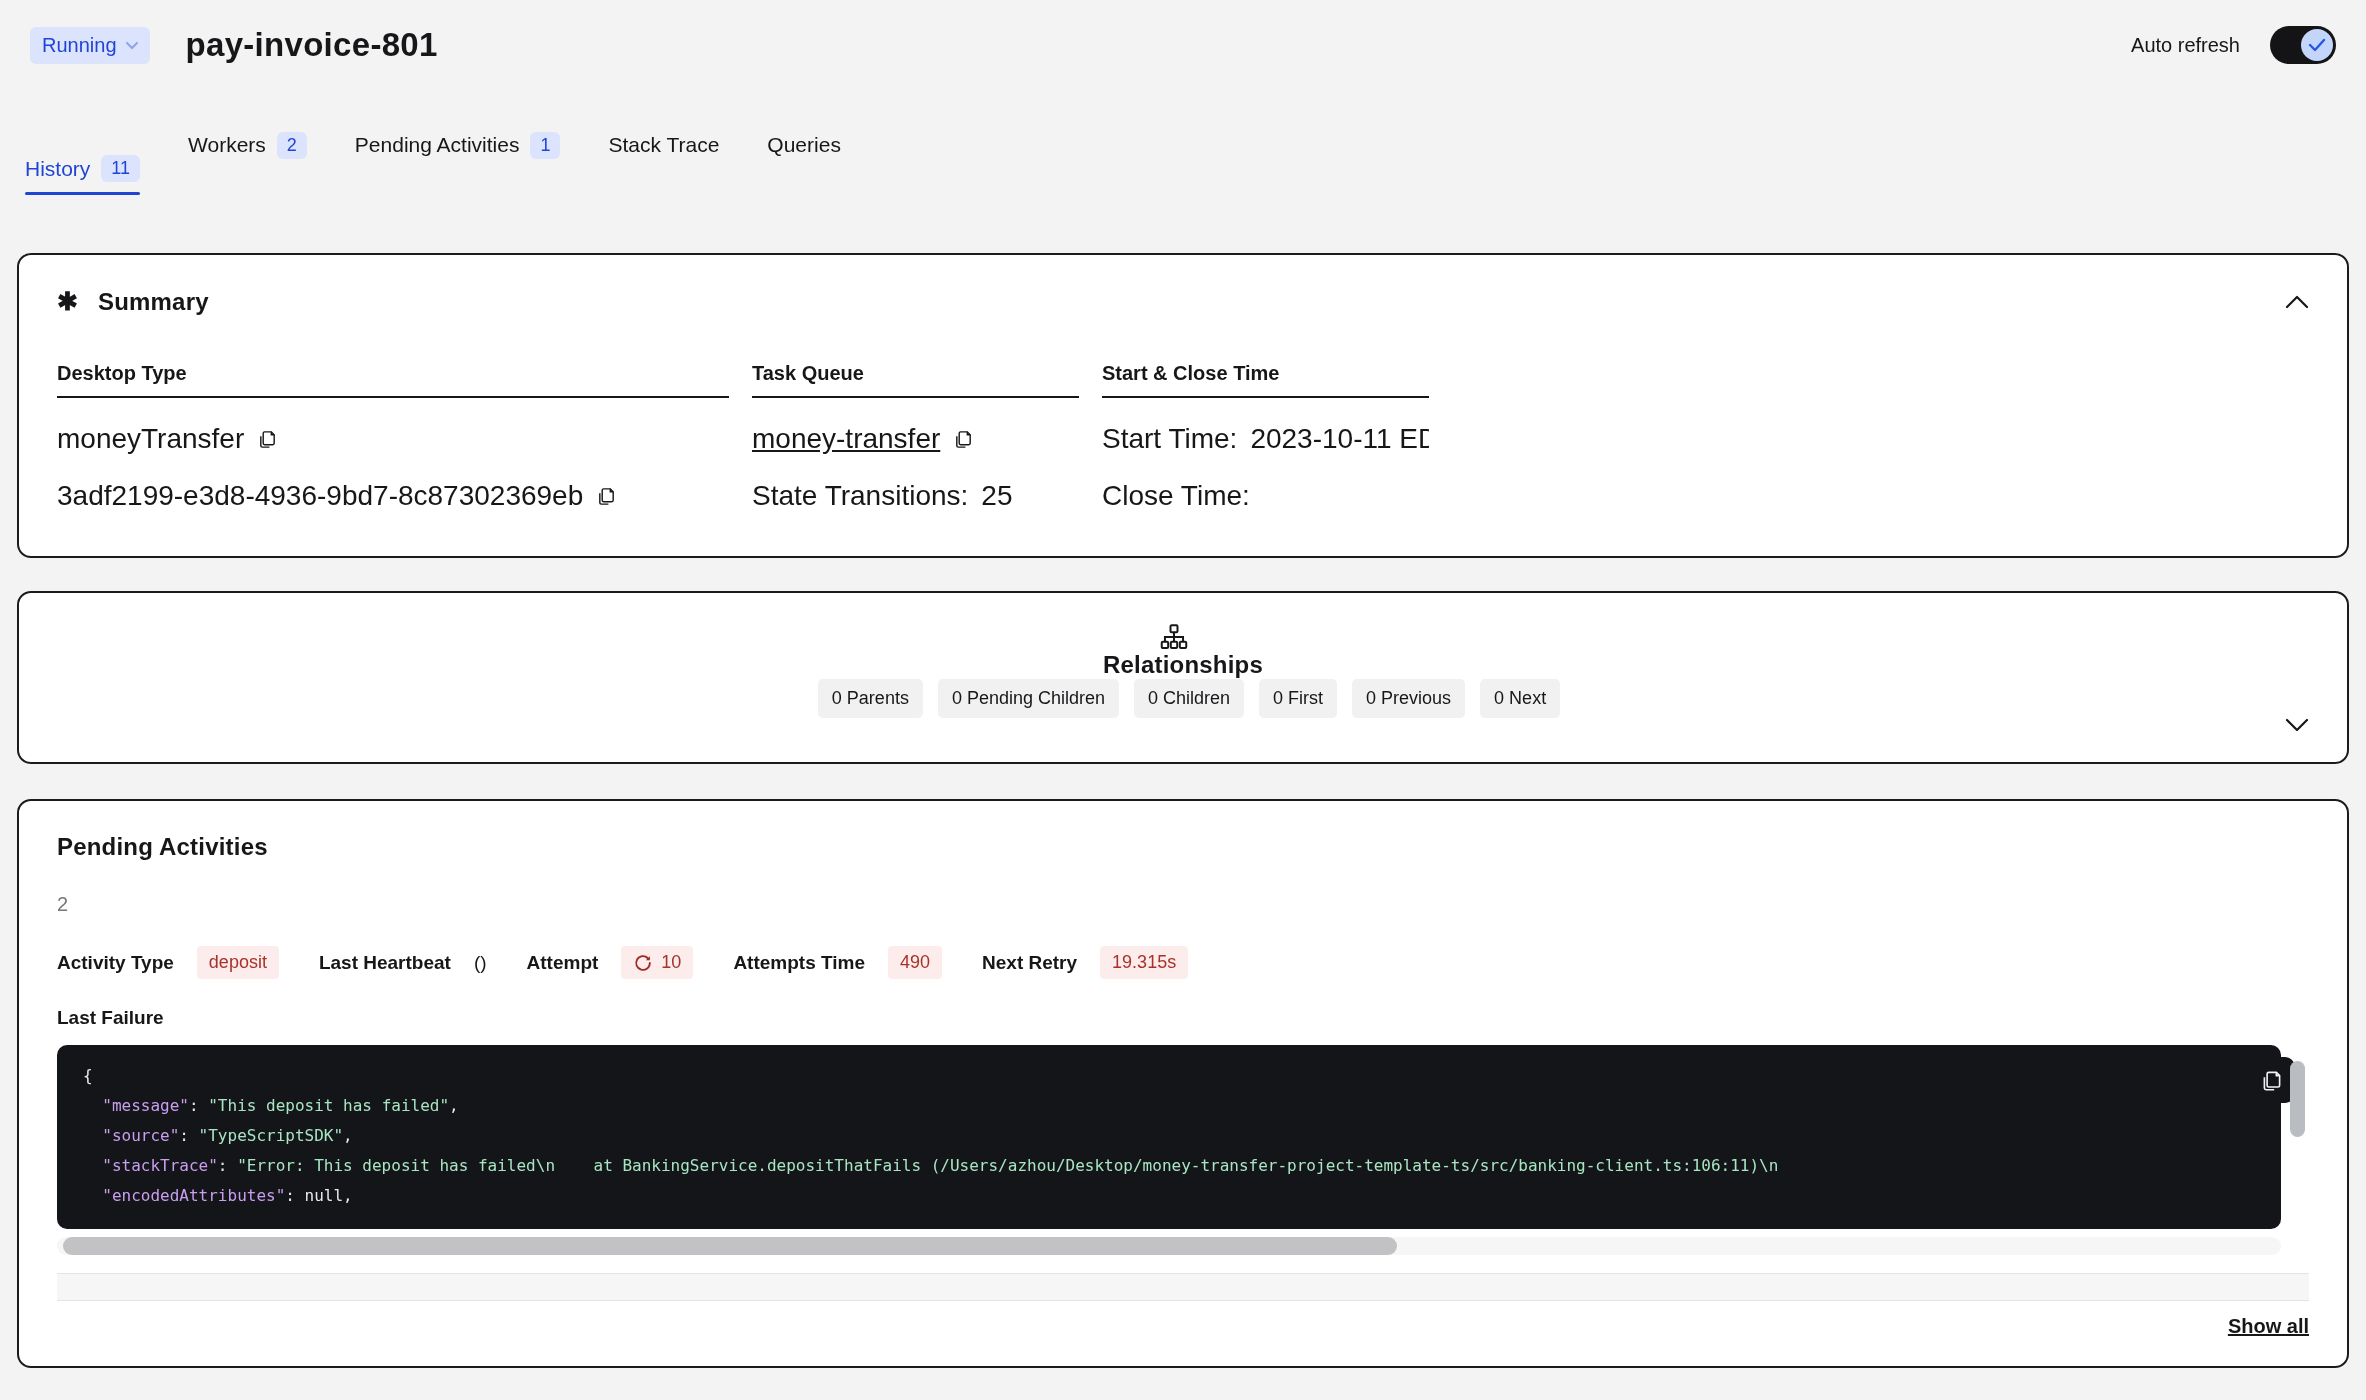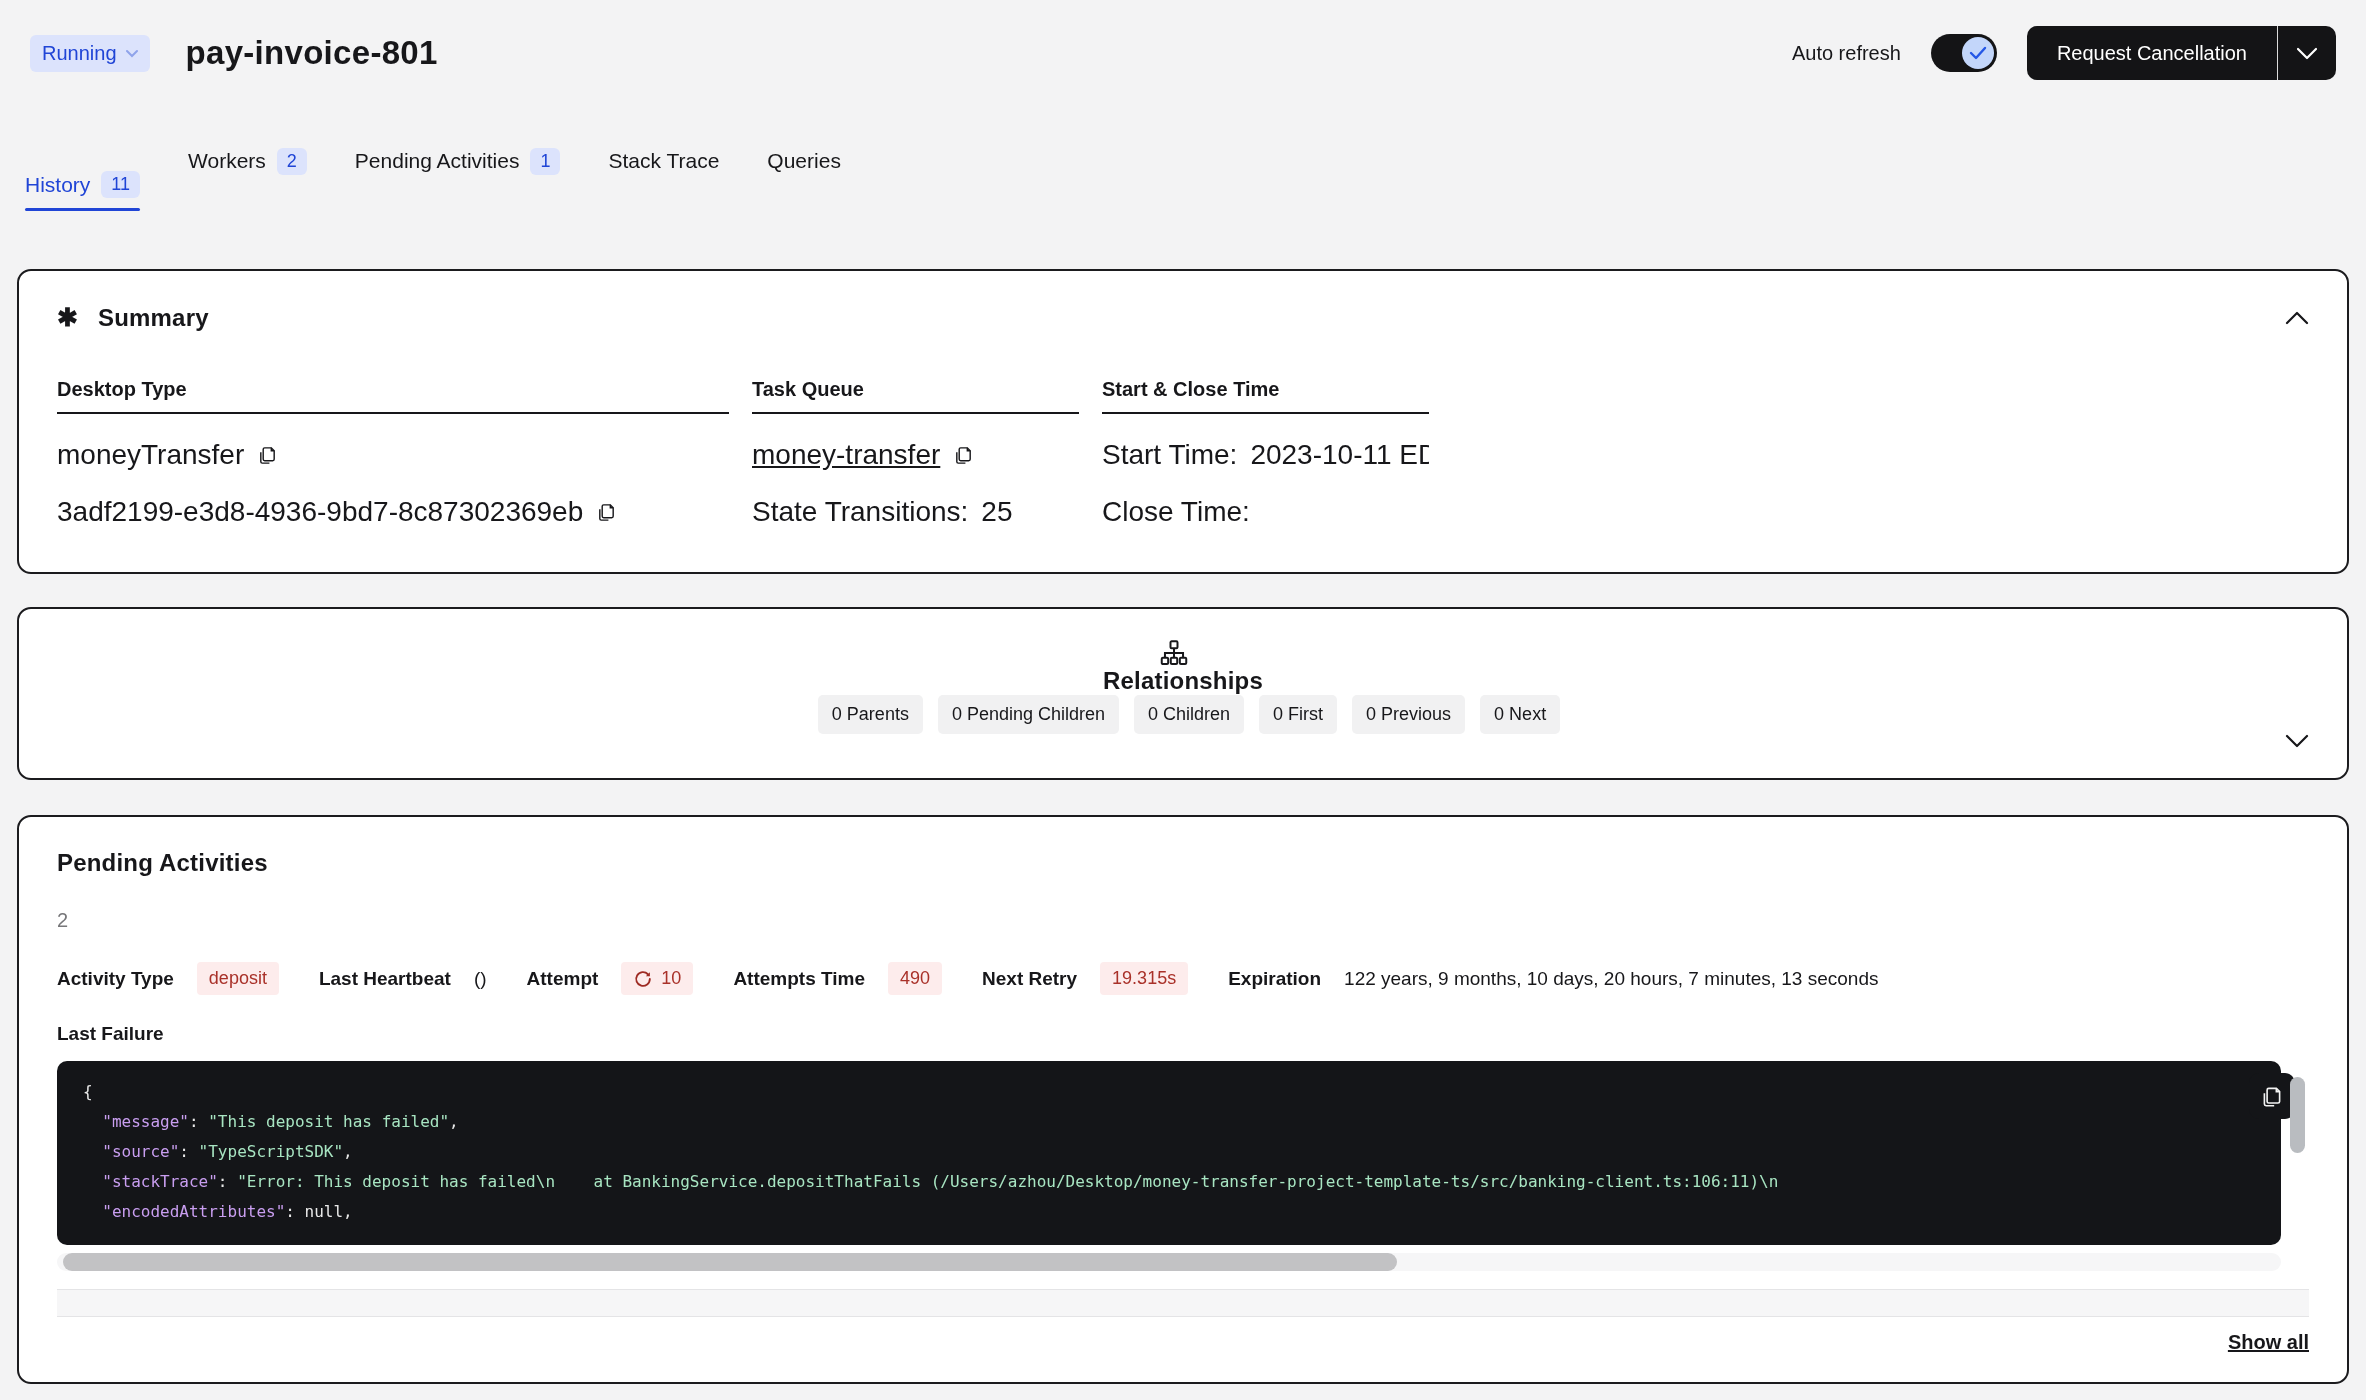--- a/index.html
+++ b/index.html
@@ -155,29 +155,20 @@
     </span>
   </div>
   <div class="wf-title">pay-invoice-801</div>
 
   <div class="header-right">
     <span class="auto-refresh-label">Auto refresh</span>
     <div class="toggle">
       <div class="knob">
         <svg width="18" height="14" viewBox="0 0 18 14">
             <polyline points="2,7 7,12 16,2" fill="none" stroke="#2457e6" stroke-width="2.4" stroke-linecap="round" stroke-linejoin="round"></polyline>
-          </svg>
-      </div>
-    </div>
-    <div class="cancel-btn">
-      <div class="cancel-main">Request Cancellation</div>
-      <div class="cancel-divider"></div>
-      <div class="cancel-caret">
-        <svg width="22" height="13" viewBox="0 0 22 13">
-            <polyline points="2,2 11,11 20,2" fill="none" stroke="#fff" stroke-width="2.2" stroke-linecap="round" stroke-linejoin="round"></polyline>
           </svg>
       </div>
     </div>
   </div>
 </div>
 
 <div class="tabs">
   <div class="tab active">
     <span>History</span>
     <span class="tab-badge">11</span>
@@ -317,24 +308,20 @@
       </span>
     </div>
     <div class="field">
       <span class="field-label">Attempts Time</span>
       <span class="badge-red">490</span>
     </div>
     <div class="field">
       <span class="field-label">Next Retry</span>
       <span class="badge-red">19.315s</span>
     </div>
-    <div class="field">
-      <span class="field-label">Expiration</span>
-      <span class="plain-val">122 years, 9 months, 10 days, 20 hours, 7 minutes, 13 seconds</span>
-    </div>
   </div>
 
   <div class="last-failure-label">Last Failure</div>
 
   <div class="code-wrap">
     <div class="code-block">
         <div class="code-line"><span class="tok-punct">{</span></div>
         <div class="code-line"><span class="tok-punct">  </span><span class="tok-key">"message"</span><span class="tok-punct">: </span><span class="tok-str">"This deposit has failed"</span><span class="tok-punct">,</span></div>
         <div class="code-line"><span class="tok-punct">  </span><span class="tok-key">"source"</span><span class="tok-punct">: </span><span class="tok-str">"TypeScriptSDK"</span><span class="tok-punct">,</span></div>
         <div class="code-line"><span class="tok-punct">  </span><span class="tok-key">"stackTrace"</span><span class="tok-punct">: </span><span class="tok-str">"Error: This deposit has failed\n    at BankingService.depositThatFails (/Users/azhou/Desktop/money-transfer-project-template-ts/src/banking-client.ts:106:11)\n</span></div>

